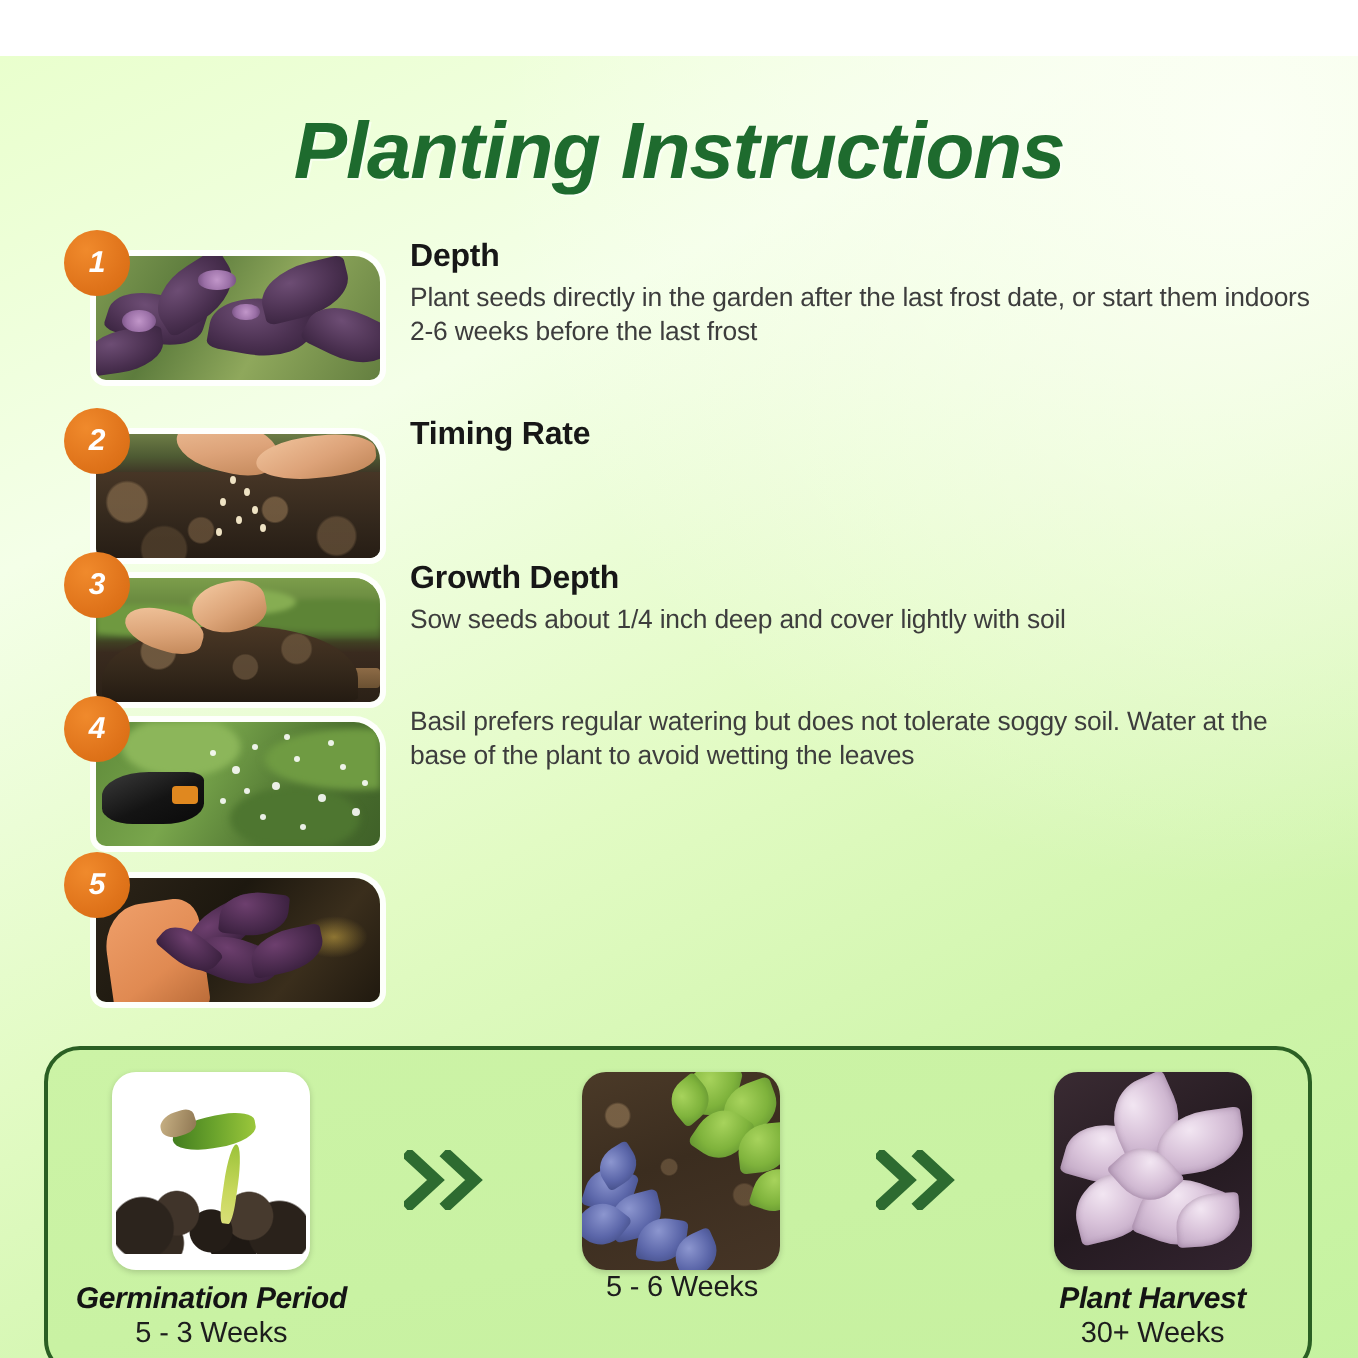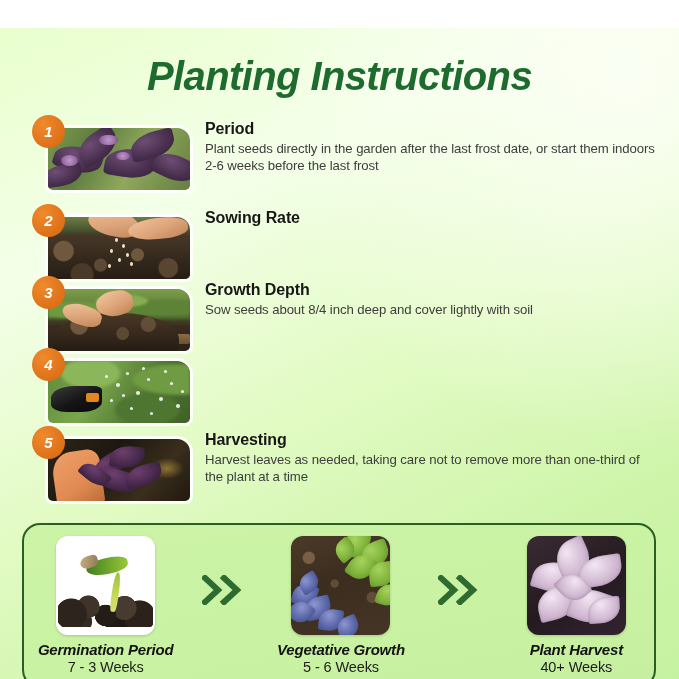--- a/index.html
+++ b/index.html
@@ -359,21 +359,21 @@
             <div class="lf" style="left:74%; top:44%; width:30%; height:40%; transform:rotate(26deg);"></div>
             <div class="lf" style="left:-4%; top:60%; width:28%; height:34%; transform:rotate(-8deg);"></div>
             <div class="fl" style="left:9%;  top:44%; width:12%; height:18%;"></div>
             <div class="fl" style="left:36%; top:12%; width:13%; height:15%;"></div>
             <div class="fl" style="left:48%; top:38%; width:10%; height:14%;"></div>
           </div>
         </div>
         <div class="step-badge">1</div>
       </div>
       <div class="step-text">
-        <div class="step-heading">Period</div>
+        <div class="step-heading">Depth</div>
         <div class="step-body">Plant seeds directly in the garden after the last frost date, or start them indoors 2-6 weeks before the last frost</div>
       </div>
     </div>
 
     <div class="step" style="top:89px; height:72px;">
       <div class="step-thumb-wrap">
         <div class="step-thumb">
           <div class="art art-sowing">
             <div class="soil"></div>
             <div class="hand" style="left:28%; top:-10%; width:36%; height:40%; transform:rotate(12deg);"></div>
@@ -383,40 +383,40 @@
             <div class="seed" style="left:44%; top:52%;"></div>
             <div class="seed" style="left:55%; top:58%;"></div>
             <div class="seed" style="left:49%; top:66%;"></div>
             <div class="seed" style="left:58%; top:72%;"></div>
             <div class="seed" style="left:42%; top:76%;"></div>
           </div>
         </div>
         <div class="step-badge">2</div>
       </div>
       <div class="step-text">
-        <div class="step-heading">Sowing Rate</div>
+        <div class="step-heading">Timing Rate</div>
       </div>
     </div>
 
     <div class="step" style="top:161px; height:72px;">
       <div class="step-thumb-wrap">
         <div class="step-thumb">
           <div class="art art-depth">
             <div class="greens"></div>
             <div class="plank"></div>
             <div class="mound"></div>
             <div class="hand" style="left:10%; top:26%; width:28%; height:32%; transform:rotate(16deg);"></div>
             <div class="hand" style="left:34%; top:4%;  width:26%; height:40%; transform:rotate(-10deg);"></div>
           </div>
         </div>
         <div class="step-badge">3</div>
       </div>
       <div class="step-text">
         <div class="step-heading">Growth Depth</div>
-        <div class="step-body">Sow seeds about 8/4 inch deep and cover lightly with soil</div>
+        <div class="step-body">Sow seeds about 1/4 inch deep and cover lightly with soil</div>
       </div>
     </div>
 
     <div class="step" style="top:233px; height:78px;">
       <div class="step-thumb-wrap">
         <div class="step-thumb">
           <div class="art art-watering">
             <div class="foliage"></div>
             <div class="nozzle"></div>
             <div class="nozzle-tip"></div>
@@ -433,60 +433,57 @@
             <div class="drop" style="left:90%; top:70%; width:4px; height:4px;"></div>
             <div class="drop" style="left:66%; top:10%; width:3px; height:3px;"></div>
             <div class="drop" style="left:82%; top:14%; width:3px; height:3px;"></div>
             <div class="drop" style="left:52%; top:54%; width:3px; height:3px;"></div>
             <div class="drop" style="left:94%; top:46%; width:3px; height:3px;"></div>
           </div>
         </div>
         <div class="step-badge">4</div>
       </div>
       <div class="step-text">
+        <div class="step-body">Basil prefers regular watering but does not tolerate soggy soil. Water at the base of the plant to avoid wetting the leaves</div>
       </div>
     </div>
 
     <div class="step" style="top:311px; height:78px;">
       <div class="step-thumb-wrap">
         <div class="step-thumb">
           <div class="art art-harvest">
             <div class="glow"></div>
             <div class="arm"></div>
             <div class="lf" style="left:30%; top:24%; width:28%; height:34%; transform:rotate(-28deg);"></div>
             <div class="lf" style="left:44%; top:12%; width:24%; height:36%; transform:rotate(6deg);"></div>
             <div class="lf" style="left:34%; top:48%; width:30%; height:36%; transform:rotate(22deg);"></div>
             <div class="lf" style="left:54%; top:42%; width:26%; height:34%; transform:rotate(-12deg);"></div>
             <div class="lf" style="left:22%; top:44%; width:22%; height:28%; transform:rotate(40deg);"></div>
           </div>
         </div>
         <div class="step-badge">5</div>
       </div>
-      <div class="step-text">
-        <div class="step-heading">Harvesting</div>
-        <div class="step-body">Harvest leaves as needed, taking care not to remove more than one-third of the plant at a time</div>
-      </div>
     </div>
 
   </div>
 
   <div id="timeline-panel">
     <div id="timeline-row">
 
       <div class="tl-stage">
         <div class="tl-thumb">
           <div class="art art-sprout">
             <div class="clods"></div>
             <div class="stem"></div>
             <div class="cotyl"></div>
             <div class="husk"></div>
           </div>
         </div>
         <div class="tl-label">Germination Period</div>
-        <div class="tl-duration">7 - 3 Weeks</div>
+        <div class="tl-duration">5 - 3 Weeks</div>
       </div>
 
       <div class="tl-arrow">
         <svg width="42" height="30" viewBox="0 0 42 30" aria-hidden="true">
           <path d="M3 3 L16 15 L3 27" fill="none" stroke="#2d6b30" stroke-width="6" stroke-linecap="square" stroke-linejoin="miter"></path>
           <path d="M22 3 L35 15 L22 27" fill="none" stroke="#2d6b30" stroke-width="6" stroke-linecap="square" stroke-linejoin="miter"></path>
         </svg>
       </div>
 
       <div class="tl-stage">
@@ -500,21 +497,20 @@
             <div class="grn" style="left:86%; top:48%; width:22%; height:22%; transform:rotate(18deg);"></div>
             <div class="grn" style="left:44%; top:4%;  width:20%; height:20%; transform:rotate(-40deg);"></div>
             <div class="pur" style="left:2%;  top:48%; width:24%; height:22%; transform:rotate(18deg);"></div>
             <div class="pur" style="left:14%; top:62%; width:26%; height:22%; transform:rotate(-14deg);"></div>
             <div class="pur" style="left:-2%; top:66%; width:22%; height:22%; transform:rotate(38deg);"></div>
             <div class="pur" style="left:28%; top:74%; width:24%; height:22%; transform:rotate(8deg);"></div>
             <div class="pur" style="left:46%; top:82%; width:22%; height:20%; transform:rotate(-24deg);"></div>
             <div class="pur" style="left:8%;  top:38%; width:20%; height:18%; transform:rotate(-32deg);"></div>
           </div>
         </div>
-        <div class="tl-label">Vegetative Growth</div>
         <div class="tl-duration">5 - 6 Weeks</div>
       </div>
 
       <div class="tl-arrow">
         <svg width="42" height="30" viewBox="0 0 42 30" aria-hidden="true">
           <path d="M3 3 L16 15 L3 27" fill="none" stroke="#2d6b30" stroke-width="6" stroke-linecap="square" stroke-linejoin="miter"></path>
           <path d="M22 3 L35 15 L22 27" fill="none" stroke="#2d6b30" stroke-width="6" stroke-linecap="square" stroke-linejoin="miter"></path>
         </svg>
       </div>
 
@@ -524,19 +520,19 @@
             <div class="pl" style="left:6%;  top:26%; width:42%; height:30%; transform:rotate(16deg);"></div>
             <div class="pl" style="left:30%; top:4%;  width:34%; height:38%; transform:rotate(-24deg);"></div>
             <div class="pl" style="left:52%; top:20%; width:44%; height:30%; transform:rotate(-8deg);"></div>
             <div class="pl" style="left:10%; top:52%; width:40%; height:32%; transform:rotate(-14deg);"></div>
             <div class="pl" style="left:44%; top:54%; width:40%; height:34%; transform:rotate(20deg);"></div>
             <div class="pl" style="left:32%; top:38%; width:30%; height:26%; transform:rotate(48deg);"></div>
             <div class="pl" style="left:62%; top:62%; width:32%; height:26%; transform:rotate(-4deg);"></div>
           </div>
         </div>
         <div class="tl-label">Plant Harvest</div>
-        <div class="tl-duration">40+ Weeks</div>
+        <div class="tl-duration">30+ Weeks</div>
       </div>
 
     </div>
   </div>
 
 </div>
 
 </body></html>

